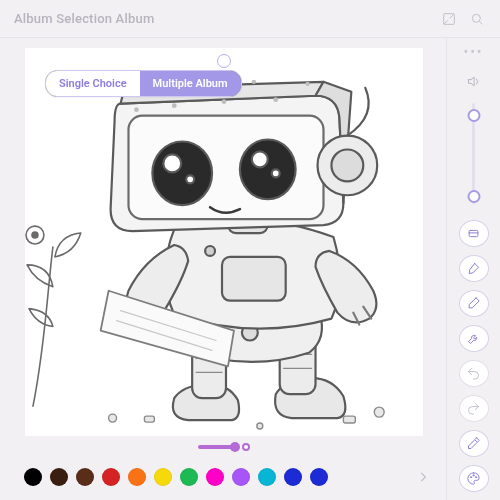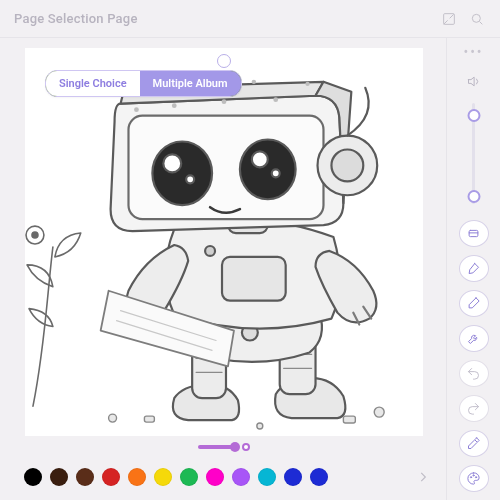--- a/index.html
+++ b/index.html
@@ -47,21 +47,21 @@
   .vslider { width: 20px; height: 112px; position: relative; display: flex; flex-direction: column; align-items: center; }
   .vtrack { width: 3px; flex: 1; background: #e3e0eb; border-radius: 3px; position: relative; }
   .vthumb { position: absolute; left: 50%; transform: translateX(-50%); width: 13px; height: 13px; border-radius: 50%; background: #fff; border: 2px solid #a99ce6; }
 </style>
 </head>
 <body>
 
 <div class="app">
 
   <div class="header">
-    <div class="title">Page Selection Page</div>
+    <div class="title">Album Selection Album</div>
     <div class="header-ico">
       <svg viewBox="0 0 24 24">
           <rect x="4" y="4" width="16" height="16" rx="1.5"></rect>
           <path d="M13 11l6-6M4 20l6-6"></path>
         </svg>
     </div>
     <div class="header-ico">
       <svg viewBox="0 0 24 24">
           <circle cx="11" cy="11" r="6"></circle>
           <path d="M20 20l-4-4"></path>

